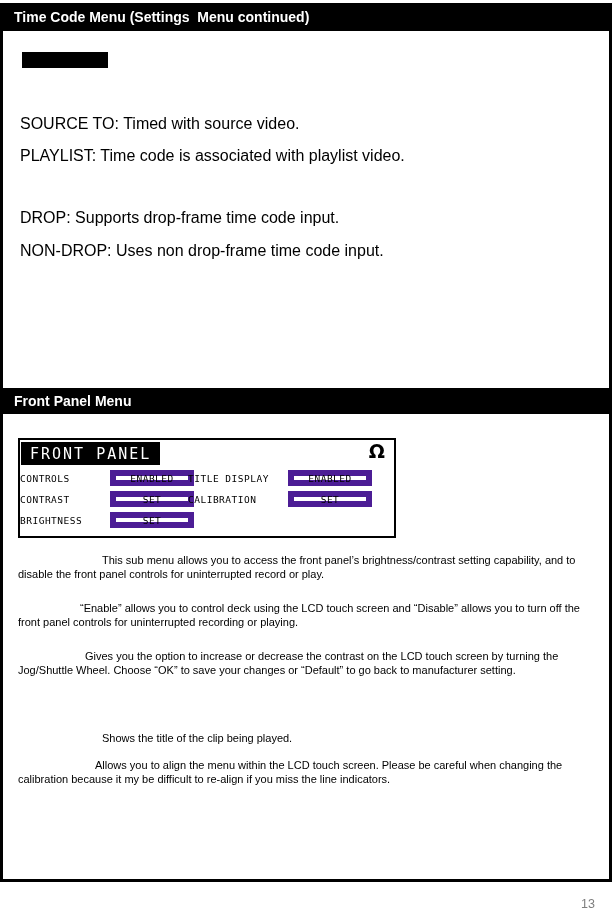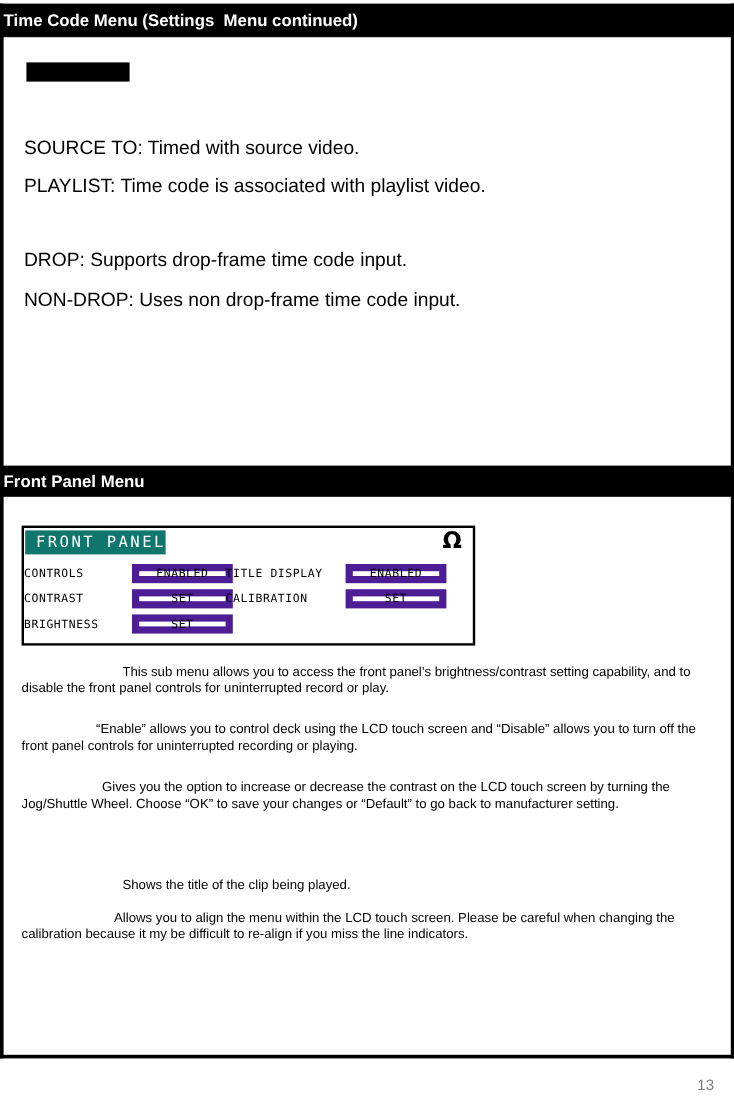--- a/index.html
+++ b/index.html
@@ -14,41 +14,41 @@
   .frame {
     position: absolute; left: 0; top: 3px; width: 612px; height: 879px;
     border-left: 3px solid #000; border-right: 3px solid #000; border-bottom: 3px solid #000;
     box-sizing: border-box;
   }
   .bar {
     position: absolute; left: 0; width: 612px;
     background: #000; color: #fff;
     font-weight: bold; font-size: 14px;
     display: flex; align-items: center;
-    padding-left: 3px; box-sizing: border-box;
+    padding-left: 14px; box-sizing: border-box;
   }
   .bar span { white-space: pre; }
   .bar1 { top: 3px; height: 28px; }
   .bar2 { top: 388px; height: 26px; }
   .redacted { position: absolute; left: 22px; top: 52px; width: 86px; height: 16px; background: #000; }
   .def { position: absolute; left: 20px; font-size: 16px; }
   .def1 { top: 115px; }
   .def2 { top: 147px; }
   .def3 { top: 209px; }
   .def4 { top: 242px; }
   .panel {
     position: absolute; left: 18px; top: 438px; width: 378px; height: 100px;
     border: 2px solid #000; box-sizing: border-box; background: #fff;
     font-family: "DejaVu Sans Mono", monospace;
   }
   .fp-title {
     position: absolute; left: 1px; top: 2px;
-    background: #0f766e; color: #fff;
-    font-size: 13px; letter-spacing: 2px;
-    padding: 3px 0 2px 9px;
+    background: #000000; color: #fff;
+    font-size: 15px; letter-spacing: 2px;
+    padding: 3px 9px 2px 9px;
   }
   .fp-omega {
     position: absolute; right: 9px; top: 0px;
     font-size: 19px; font-weight: bold;
     font-family: "DejaVu Sans", sans-serif;
   }
   .fp-label {
     position: absolute; font-size: 9.5px; letter-spacing: 0.5px; 
   }
   .fp-value {

